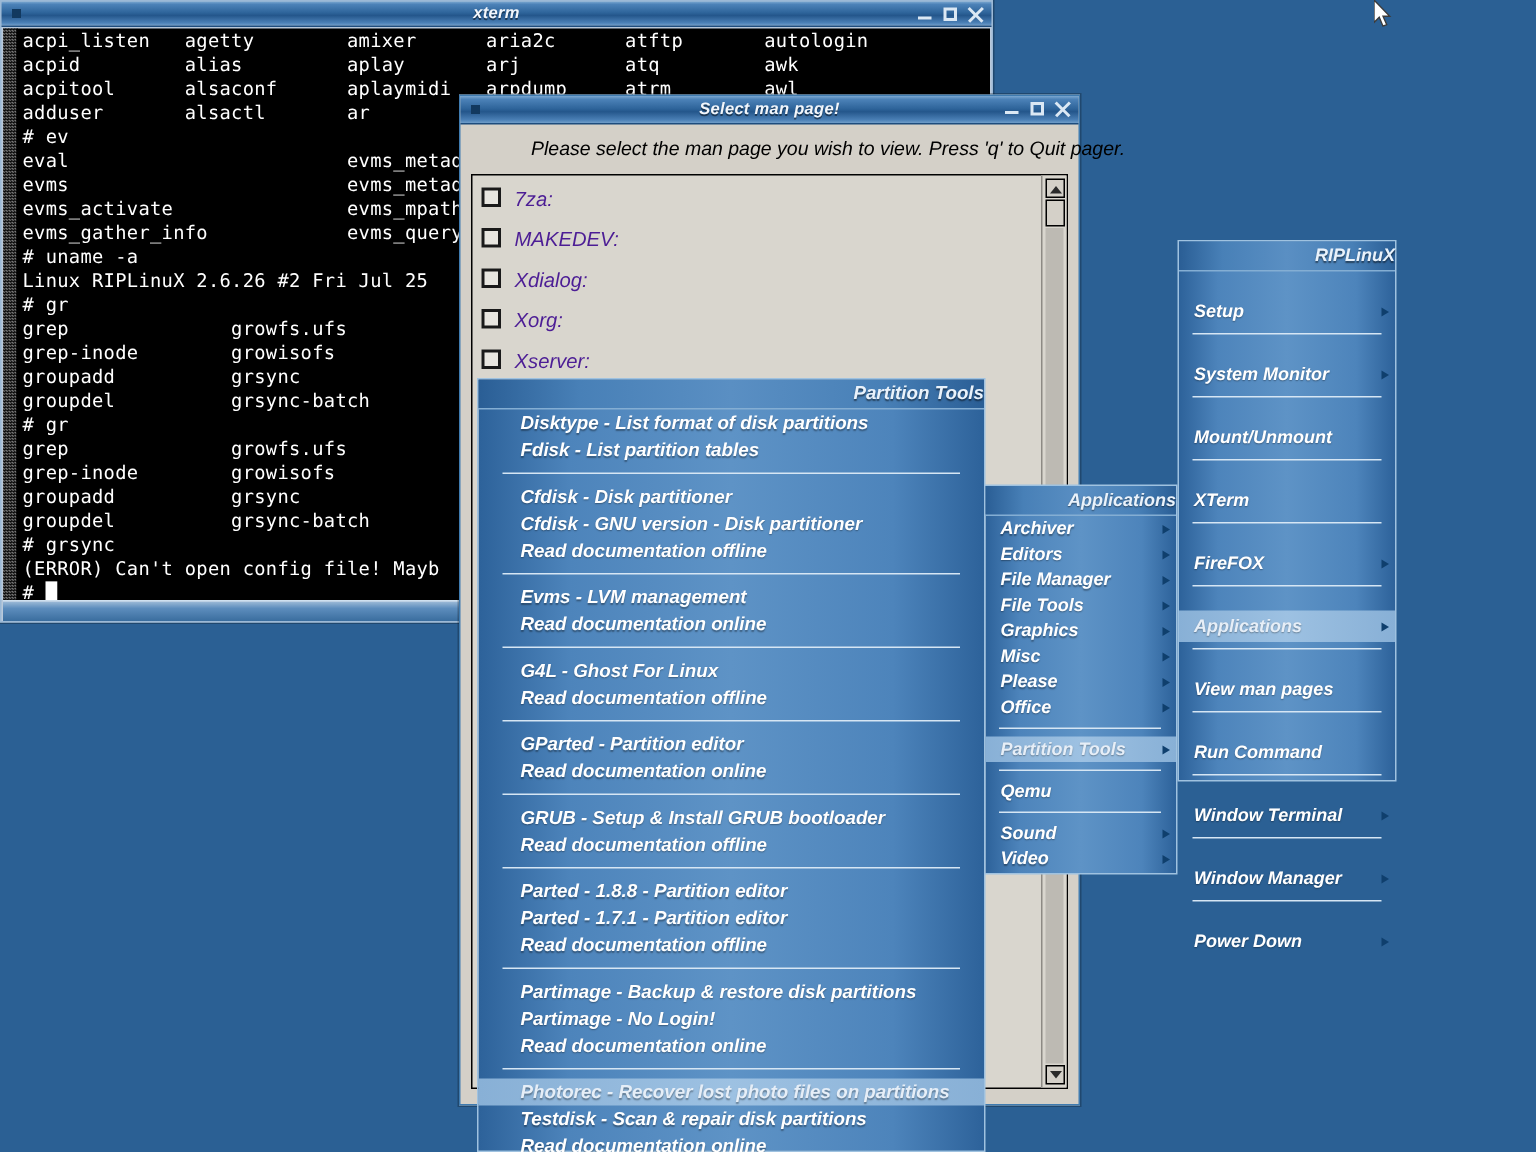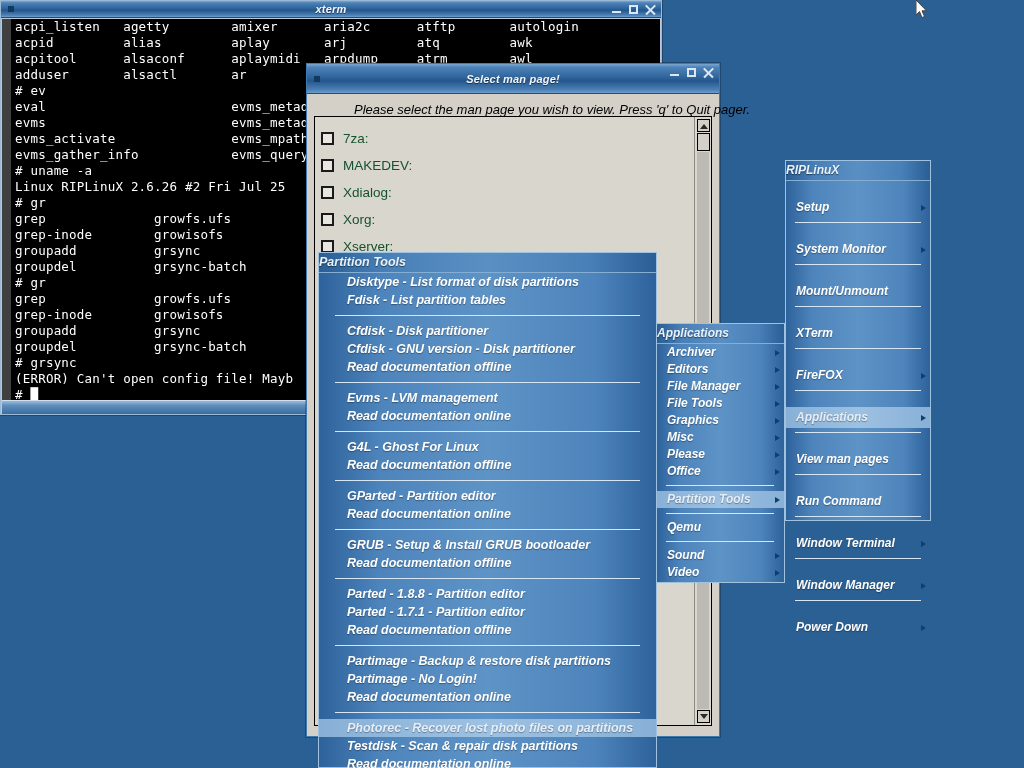--- a/index.html
+++ b/index.html
@@ -98,43 +98,43 @@
     background: linear-gradient(to bottom,#9dbad7 0%, #5d8dbd 35%, #3a6d9e 100%);
     border-top: 1px solid #cfe0ef;
   }
 
   
   #manpage-dialog {
     left: 306px; top: 63px; width: 414px; height: 674px;
     border: 1px solid #3f7bb0;
     background: #d4d0c8;
   }
-  #manpage-dialog .titlebar { height: 30px; }
+  #manpage-dialog .titlebar { height: 19px; }
   #md-prompt {
     font-size: 13px; font-style: italic;
     color: #000; padding: 8px 6px 6px 7px;
     white-space: nowrap;
     margin-left: 40px;
   }
   #md-listwrap {
     position: absolute; left: 7px; top: 52px; right: 7px; bottom: 10px;
     background: #d9d6ce;
     border: 1px solid #000;
     display: flex;
   }
   #md-list {
     flex: 1 1 auto;
     padding: 8px 0 0 6px;
     overflow: hidden;
   }
   .md-row {
-    display: flex; align-items: center;
+    display: flex; 
     height: 27px;
-    font-size: 13.5px; 
-    color: #14532d;
+    font-size: 13.5px; font-style: italic;
+    color: #4c1d95;
   }
   .md-check {
     width: 13px; height: 13px;
     border: 2px solid #1a1a1a;
     background: #e8e6e0;
     margin-right: 9px;
     flex: 0 0 auto;
   }
   #md-scrollbar {
     width: 17px; flex: 0 0 auto;
@@ -172,21 +172,21 @@
     position: absolute;
     border: 1px solid #9fc2e0;
     background: linear-gradient(to right,
         #2d629a 0%, #4d84bb 18%, #5e93c6 50%, #4d84bb 82%, #2d629a 100%);
     font-style: italic;
     font-weight: bold;
     color: #ffffff;
     padding-bottom: 2px;
   }
   .menu-title {
-    text-align: left;
+    text-align: right;
     font-size: 12px;
     padding: 2px 0 3px;
     color: #e9f2fb;
     text-shadow: 0 1px 1px rgba(0,0,0,.5);
     background: linear-gradient(to right,
         #2a5e95 0%, #4880b7 20%, #5a8fc3 50%, #4880b7 80%, #2a5e95 100%);
     border-bottom: 1px solid #84aed3;
   }
   .menu-item {
     font-size: 12px;

